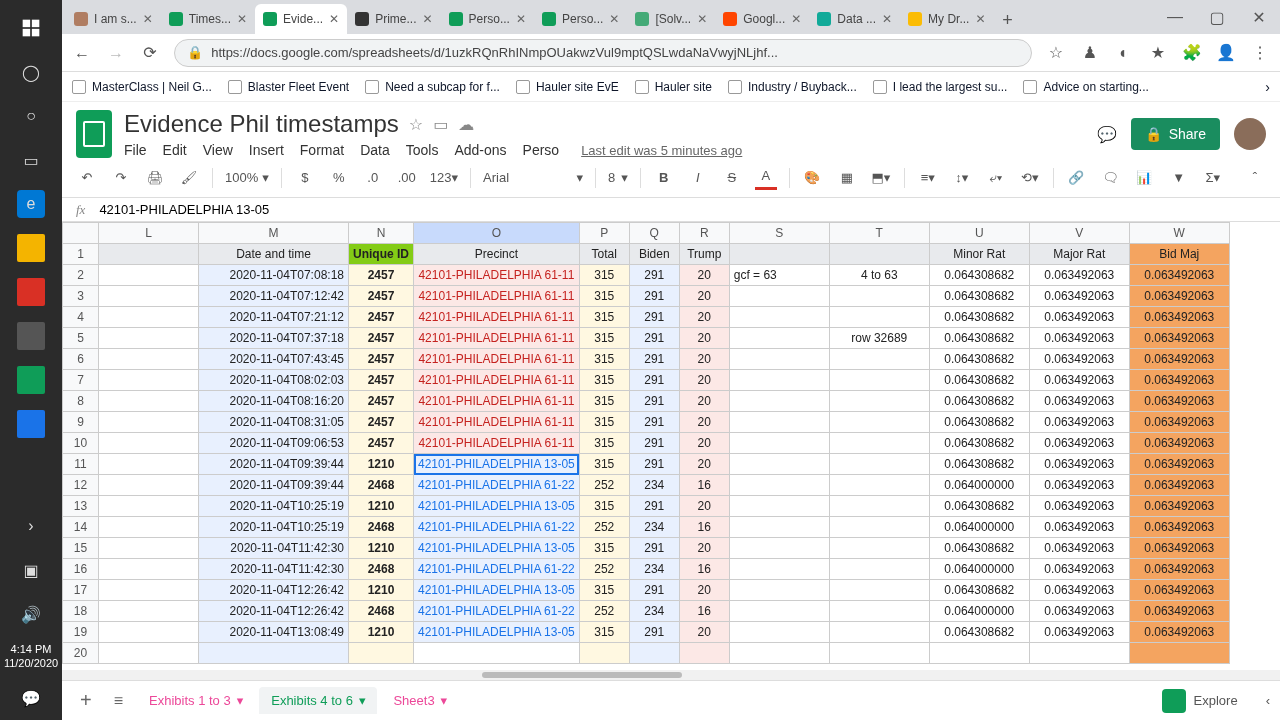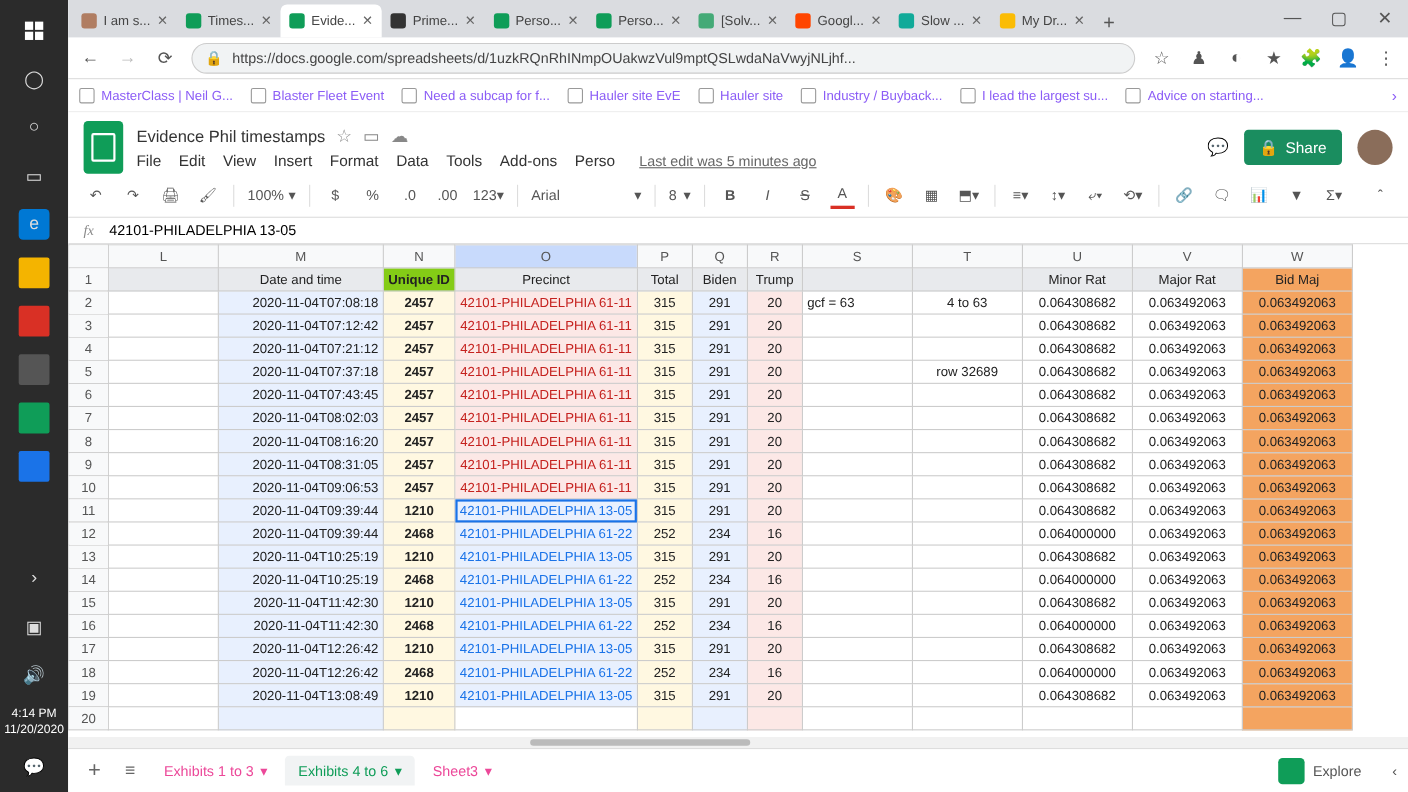--- a/index.html
+++ b/index.html
@@ -27,32 +27,32 @@
 .tabs .wingrp div { width:42px; height:34px; display:flex; align-items:center; justify-content:center; color:#555; }
 
 
 .urlbar { height:38px; display:flex; align-items:center; padding:0 10px; gap:14px; border-bottom:1px solid #ddd; }
 .urlbar .ib { width:20px; height:20px; display:flex; align-items:center; justify-content:center; color:#555; }
 .urlbar .url { flex:1; height:28px; border:1px solid #ccc; border-radius:14px; display:flex; align-items:center; padding:0 12px; font-size:13px; color:#444; background:#f1f3f4; }
 .urlbar .url .lock { margin-right:8px; color:#888; }
 .urlbar .ricons { display:flex; gap:14px; }
 
 
-.bmbar { height:30px; display:flex; align-items:center; padding:0 10px; gap:16px; font-size:12px; color:#8b5cf6; border-bottom:1px solid #eee; }
+.bmbar { height:30px; display:flex; align-items:center; padding:0 10px; gap:16px; font-size:12px; color:#0f172a; border-bottom:1px solid #eee; }
 .bm { display:flex; align-items:center; gap:6px; white-space:nowrap; }
 .bm .bi { width:14px; height:14px; border:1px solid #999; border-radius:2px; }
 .bmbar .more { margin-left:auto; font-size:14px; }
 
 
 .sh-head { padding:8px 14px 0 14px; display:flex; align-items:center; }
 .sh-logo { width:36px; height:48px; background:#0f9d58; border-radius:4px; display:flex; align-items:center; justify-content:center; color:#fff; margin-right:12px; }
 .sh-logo::before { content:""; width:18px; height:22px; border:2px solid #fff; border-radius:2px; }
 .sh-titleblock { display:flex; flex-direction:column; }
 .sh-titlerow { display:flex; align-items:center; gap:10px; }
-.sh-title { font-size:15px; color:#333; }
+.sh-title { font-size:24px; color:#333; }
 .sh-star { color:#888; }
 .sh-menus { display:flex; gap:16px; font-size:14px; color:#333; margin-top:4px; align-items:center; }
 .sh-menus .edit { color:#666; text-decoration:underline; font-size:13px; margin-left:6px; }
 .sh-right { margin-left:auto; display:flex; align-items:center; gap:14px; }
 .sh-share { background:#1a8d5f; color:#fff; padding:8px 14px; border-radius:4px; font-size:14px; font-weight:500; display:flex; align-items:center; gap:6px; }
 .sh-avatar { width:32px; height:32px; border-radius:50%; background:#8a6d5a; }
 
 
 .tbar { height:40px; display:flex; align-items:center; padding:0 14px; gap:12px; border-bottom:1px solid #ddd; color:#555; font-size:13px; }
 .tbar .tb { display:flex; align-items:center; justify-content:center; min-width:22px; height:24px; }
@@ -171,21 +171,21 @@
         <span class="lab">[Solv...</span>
         <span class="x">✕</span>
       </div>
       <div class="tab">
         <span class="dot" style="background:#ff4500"></span>
         <span class="lab">Googl...</span>
         <span class="x">✕</span>
       </div>
       <div class="tab">
         <span class="dot" style="background:#1a9"></span>
-        <span class="lab">Slow ...</span>
+        <span class="lab">Data ...</span>
         <span class="x">✕</span>
       </div>
       <div class="tab">
         <span class="dot" style="background:#fbbc04"></span>
         <span class="lab">My Dr...</span>
         <span class="x">✕</span>
       </div>
       <div class="newtab">+</div>
     <div class="wingrp">
       <div>—</div>

